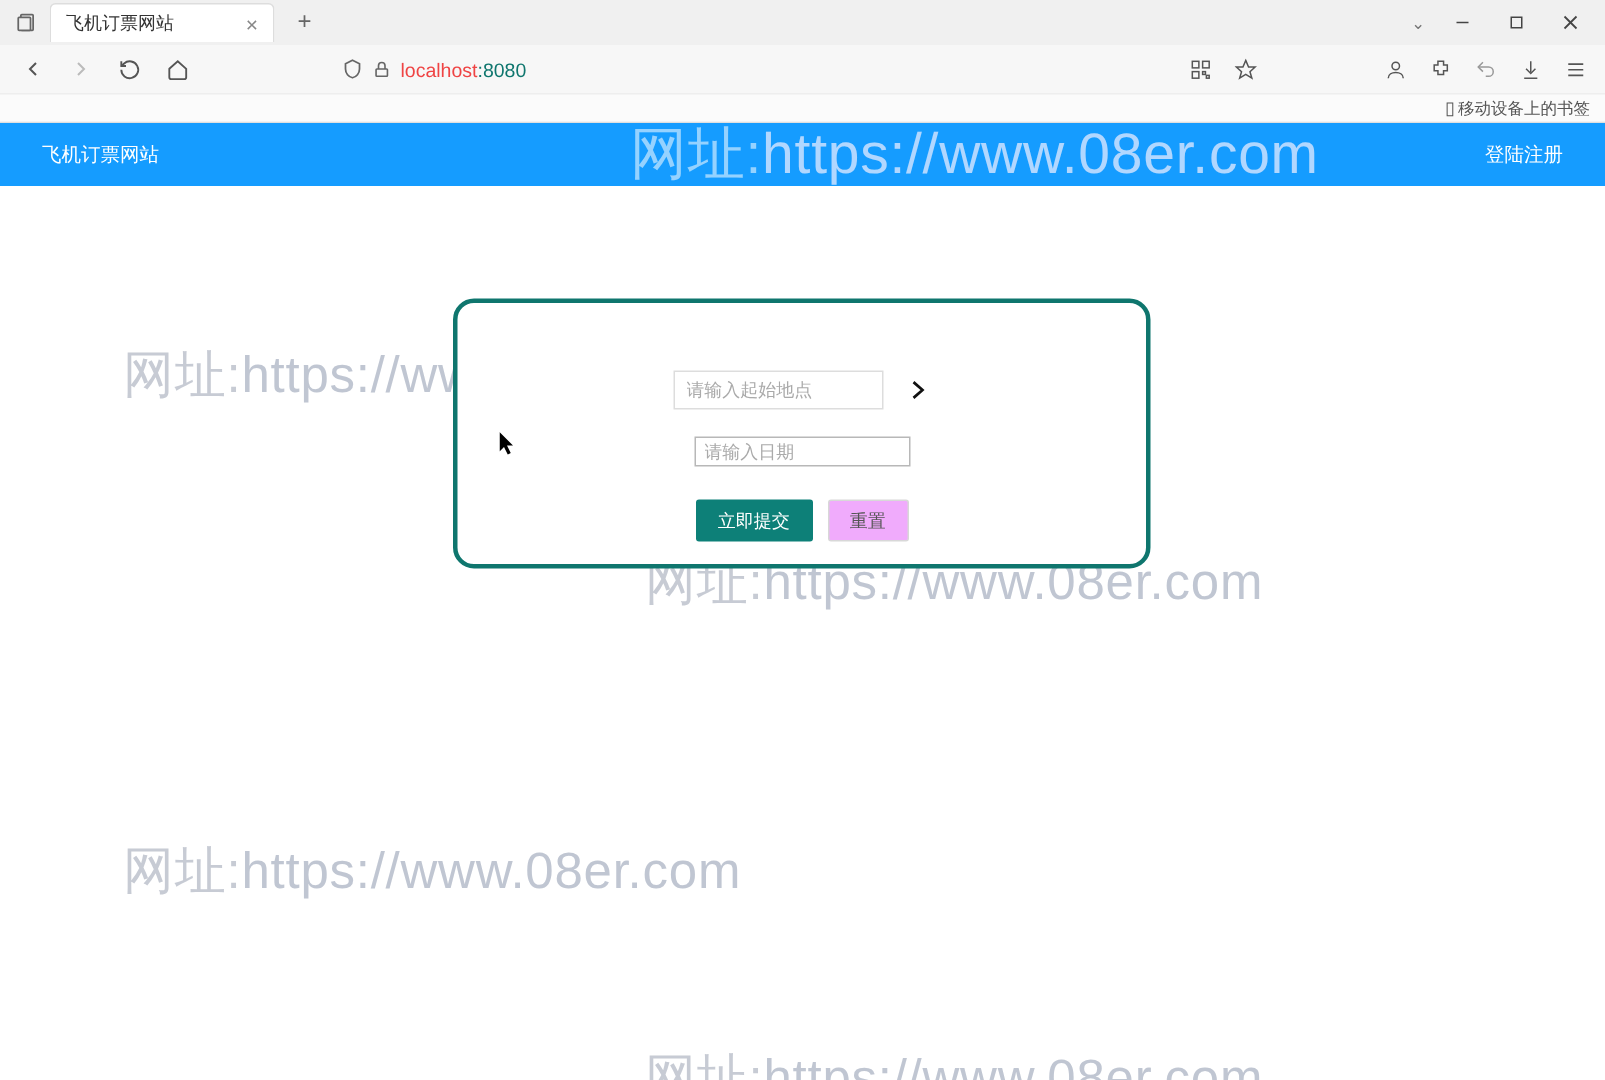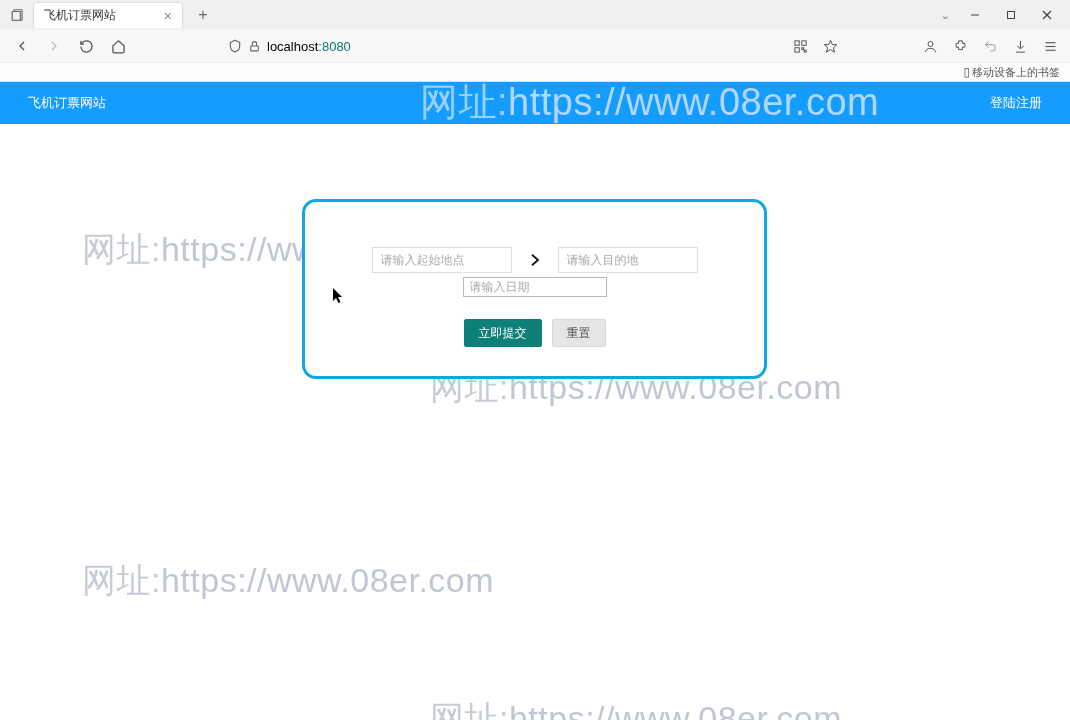--- a/index.html
+++ b/index.html
@@ -16,53 +16,53 @@
     .window-controls { margin-left: auto; display: flex; align-items: center; gap: 2px; }
     .win-ctrl { width: 34px; height: 28px; display: flex; align-items: center; justify-content: center; color: #444; }
     .chevron-down { font-size: 11px; color: #777; margin-right: 6px; }
 
     .address-bar { display: flex; align-items: center; height: 32px; padding: 0 10px; gap: 8px; background: #f7f7f7; }
     .nav-btn { width: 24px; height: 24px; display: flex; align-items: center; justify-content: center; color: #555; border-radius: 4px; }
     .nav-btn.disabled { color: #bbb; }
     .url-zone { display: flex; align-items: center; flex: 1; gap: 6px; padding-left: 90px; }
     .url-icon { color: #666; }
     .url-text { font-size: 13px; color: #333; }
-    .url-text .host { color: #000000; }
+    .url-text .host { color: #ef4444; }
     .url-text .port { color: #0f766e; }
     .right-icons { display: flex; align-items: center; gap: 10px; color: #555; }
     .right-icons .ic { width: 20px; height: 20px; display: flex; align-items: center; justify-content: center; }
 
     .bookmark-bar { display: flex; justify-content: flex-end; align-items: center; height: 19px; padding: 0 10px; font-size: 11px; color: #555; background: #fbfbfb; border-top: 1px solid #eee; }
     .bookmark-bar .bm-icon { font-size: 12px; margin-right: 2px; }
 
     
     .page { position: relative; height: calc(720px - 81px); background: #fff; }
 
     .top-banner { background: #159cff; height: 42px; display: flex; align-items: center; color: #fff; padding: 0 28px; font-size: 13px; }
     .banner-title { flex-shrink: 0; }
     .banner-login { margin-left: auto; font-size: 13px; cursor: pointer; text-align: right; }
 
     
     .watermark { position: absolute; font-size: 34px; font-weight: 400; color: rgba(150,160,180,0.38); white-space: nowrap; pointer-events: none; letter-spacing: 0.5px; }
     .wm-proto { color: rgba(150,160,180,0.6); }
 
-    .card { position: absolute; left: 302px; top: 117px; width: 465px; height: 180px; border: 3px solid #0ea5e9; border-radius: 14px; background: #fff; }
+    .card { position: absolute; left: 302px; top: 117px; width: 465px; height: 180px; border: 3px solid #0f766e; border-radius: 14px; background: #fff; }
 
     .search-row { display: flex; align-items: center; justify-content: center; margin-top: 45px; gap: 14px; }
     .search-input { width: 140px; height: 26px; border: 1px solid #ddd; font-size: 12px; padding: 0 8px; color: #333; }
     .search-input::placeholder { color: #aaa; }
     .arrow-between { font-size: 20px; font-weight: 600; color: #222; }
 
-    .date-row { display: flex; justify-content: center; margin-top: 4px; }
+    .date-row { display: flex; justify-content: center; margin-top: 18px; }
     .date-input { width: 144px; height: 20px; border: 1px solid #b8b8b8; font-size: 12px; padding: 0 6px; color: #333; }
     .date-input::placeholder { color: #aaa; }
 
     .btn-row { display: flex; justify-content: center; margin-top: 22px; gap: 10px; }
     .btn-primary { background: #0d8078; color: #fff; border: 1px solid #0d8078; height: 28px; padding: 0 14px; font-size: 12px; cursor: pointer; border-radius: 2px; }
-    .btn-secondary { background: #e5e5e5; color: #555; border: 1px solid #d8d8d8; height: 28px; padding: 0 14px; font-size: 12px; cursor: pointer; border-radius: 2px; }
+    .btn-secondary { background: #f0abfc; color: #555; border: 1px solid #d8d8d8; height: 28px; padding: 0 14px; font-size: 12px; cursor: pointer; border-radius: 2px; }
 
     .cursor-arrow { position: absolute; left: 333px; top: 206px; font-size: 14px; color: #000; pointer-events: none; }
 
     svg { display: block; }
   </style>
 </head>
 <body>
 
 <div class="browser-chrome">
   <div class="tab-bar">
@@ -218,21 +218,20 @@
   </div>
 
   <div class="card">
     <div class="search-row">
       <input class="search-input" placeholder="请输入起始地点" style="">
       <span class="arrow-between">
         <svg width="18" height="18" viewBox="0 0 24 24" fill="none" stroke="#111" stroke-width="2.4">
             <path d="M8 5l8 7-8 7"></path>
           </svg>
       </span>
-      <input class="search-input" placeholder="请输入目的地" style="">
     </div>
     <div class="date-row">
       <input class="date-input" placeholder="请输入日期" style="">
     </div>
     <div class="btn-row">
       <button class="btn-primary">立即提交</button>
       <button class="btn-secondary">重置</button>
     </div>
   </div>
 

